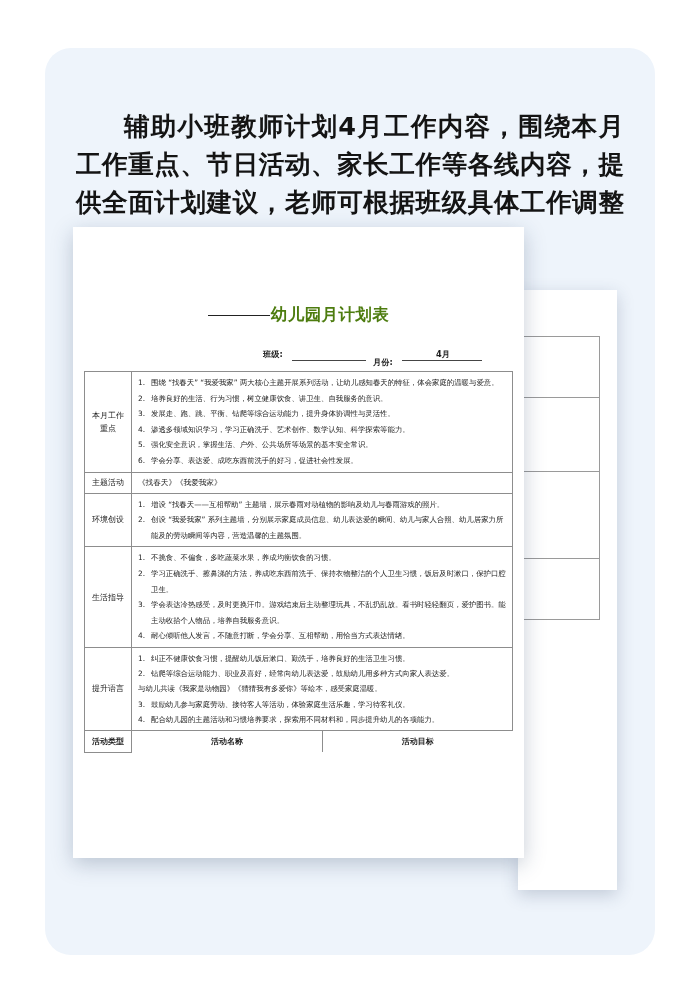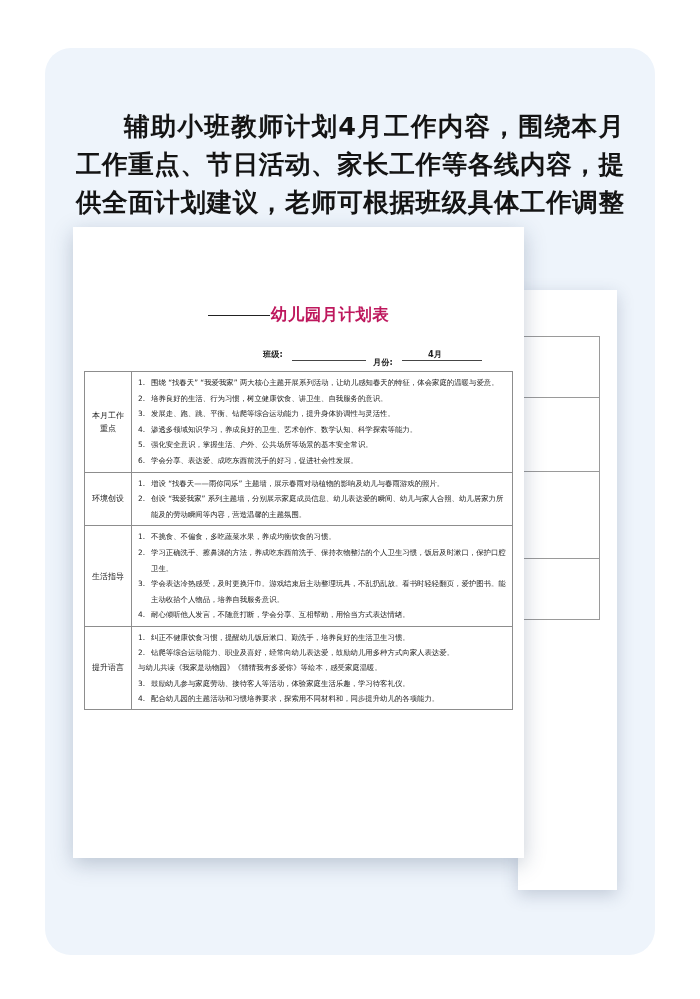--- a/index.html
+++ b/index.html
@@ -93,21 +93,21 @@
   }
 
   #doc-title {
     position: absolute;
     left: 0;
     top: 77px;
     width: 451px;
     text-align: center;
     font-size: 16.5px;
     font-weight: 700;
-    color: #be185d;
+    color: #4d7c0f;
     letter-spacing: 0.4px;
   }
   #doc-title .rule {
     display: inline-block;
     width: 62px;
     border-bottom: 1.4px solid #222;
     vertical-align: 4px;
     margin-right: 1px;
   }
 
@@ -126,20 +126,21 @@
     font-weight: 700;
   }
   #meta-row .m-line {
     position: absolute;
     border-bottom: 0.9px solid #454545;
     height: 11px;
   }
   #meta-row .m-value {
     position: absolute;
     font-weight: 700;
+    text-align: center;
   }
   #lbl-class { left: 190px; top: 0; }
   #line-class { left: 219px; top: 0; width: 74px; }
   #lbl-month { left: 300px; top: 8px; }
   #line-month { left: 329px; top: 0; width: 80px; }
   #val-month { left: 355px; top: 0; width: 30px; }
 
   
   #plan-table {
     position: absolute;
@@ -267,31 +268,35 @@
 
       <tr>
         <td class="row-label">
           <span>本月工作</span><br>
           <span>重点</span>
         </td>
         <td class="row-body">
           <span class="li"><span class="num">1.</span><span>围绕 “找春天” “我爱我家” 两大核心主题开展系列活动，让幼儿感知春天的特征，体会家庭的温暖与爱意。</span></span>
           <span class="li"><span class="num">2.</span><span>培养良好的生活、行为习惯，树立健康饮食、讲卫生、自我服务的意识。</span></span>
           <span class="li"><span class="num">3.</span><span>发展走、跑、跳、平衡、钻爬等综合运动能力，提升身体协调性与灵活性。</span></span>
-          <span class="li"><span class="num">4.</span><span>渗透多领域知识学习，养成良好的卫生、艺术创作、数学认知、科学探索等能力。</span></span>
+          <span class="li"><span class="num">4.</span><span>渗透多领域知识学习，学习正确洗手、艺术创作、数学认知、科学探索等能力。</span></span>
           <span class="li"><span class="num">5.</span><span>强化安全意识，掌握生活、户外、公共场所等场景的基本安全常识。</span></span>
           <span class="li"><span class="num">6.</span><span>学会分享、表达爱、成吃东西前洗手的好习，促进社会性发展。</span></span>
         </td>
       </tr>
 
+      <tr>
+        <td class="row-label">主题活动</td>
+        <td class="simple-body">《找春天》《我爱我家》</td>
+      </tr>
 
       <tr>
         <td class="row-label">环境创设</td>
         <td class="row-body">
-          <span class="li"><span class="num">1.</span><span>增设 “找春天——雨你同乐” 主题墙，展示春雨对动植物的影响及幼儿与春雨游戏的照片。</span></span>
+          <span class="li"><span class="num">1.</span><span>增设 “找春天——互相帮助” 主题墙，展示春雨对动植物的影响及幼儿与春雨游戏的照片。</span></span>
           <span class="li"><span class="num">2.</span><span>创设 “我爱我家” 系列主题墙，分别展示家庭成员信息、幼儿表达爱的瞬间、幼儿与家人合照、幼儿居家力所能及的劳动瞬间等内容，营造温馨的主题氛围。</span></span>
         </td>
       </tr>
 
       <tr>
         <td class="row-label">生活指导</td>
         <td class="row-body">
           <span class="li"><span class="num">1.</span><span>不挑食、不偏食，多吃蔬菜水果，养成均衡饮食的习惯。</span></span>
           <span class="li"><span class="num">2.</span><span>学习正确洗手、擦鼻涕的方法，养成吃东西前洗手、保持衣物整洁的个人卫生习惯，饭后及时漱口，保护口腔卫生。</span></span>
           <span class="li"><span class="num">3.</span><span>学会表达冷热感受，及时更换汗巾。游戏结束后主动整理玩具，不乱扔乱放。看书时轻轻翻页，爱护图书。能主动收拾个人物品，培养自我服务意识。</span></span>
@@ -303,16 +308,29 @@
         <td class="row-label">提升语言</td>
         <td class="row-body tight">
           <span class="li"><span class="num">1.</span><span>纠正不健康饮食习惯，提醒幼儿饭后漱口、勤洗手，培养良好的生活卫生习惯。</span></span>
           <span class="li"><span class="num">2.</span><span>钻爬等综合运动能力、职业及喜好，经常向幼儿表达爱，鼓励幼儿用多种方式向家人表达爱。</span></span>
           <span class="plain">与幼儿共读《我家是动物园》《猜猜我有多爱你》等绘本，感受家庭温暖。</span>
           <span class="li"><span class="num">3.</span><span>鼓励幼儿参与家庭劳动、接待客人等活动，体验家庭生活乐趣，学习待客礼仪。</span></span>
           <span class="li"><span class="num">4.</span><span>配合幼儿园的主题活动和习惯培养要求，探索用不同材料和，同步提升幼儿的各项能力。</span></span>
         </td>
       </tr>
 
+      <tr class="footer-row">
+        <td>活动类型</td>
+        <td style="padding:0;border:none;">
+          <table style="width:100%;border-collapse:collapse;table-layout:fixed;">
+            <tbody>
+              <tr>
+                <td style="border:0.9px solid #8d8d8d;border-top:none;border-bottom:none;border-left:none;text-align:center;font-size:8px;font-weight:700;padding:5px 2px;">活动名称</td>
+                <td style="border:none;text-align:center;font-size:8px;font-weight:700;padding:5px 2px;">活动目标</td>
+              </tr>
+            </tbody>
+          </table>
+        </td>
+      </tr>
 
     </tbody>
   </table>
 </div>
 
 </body></html>

